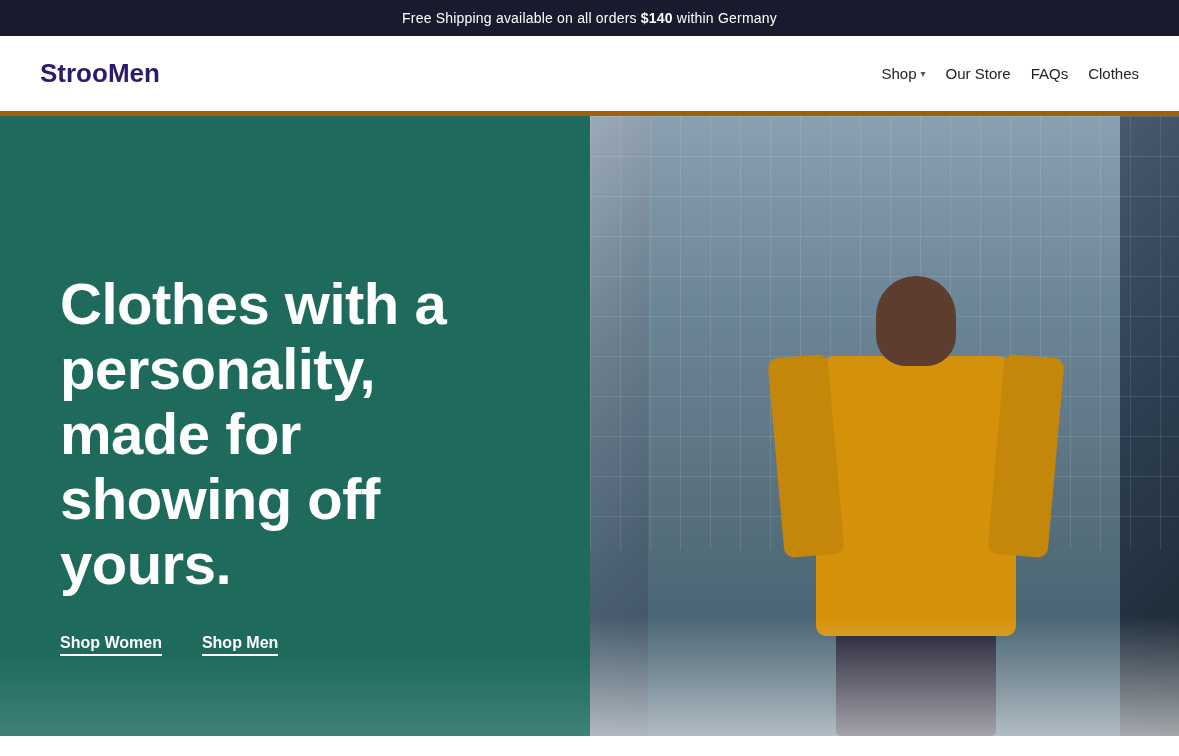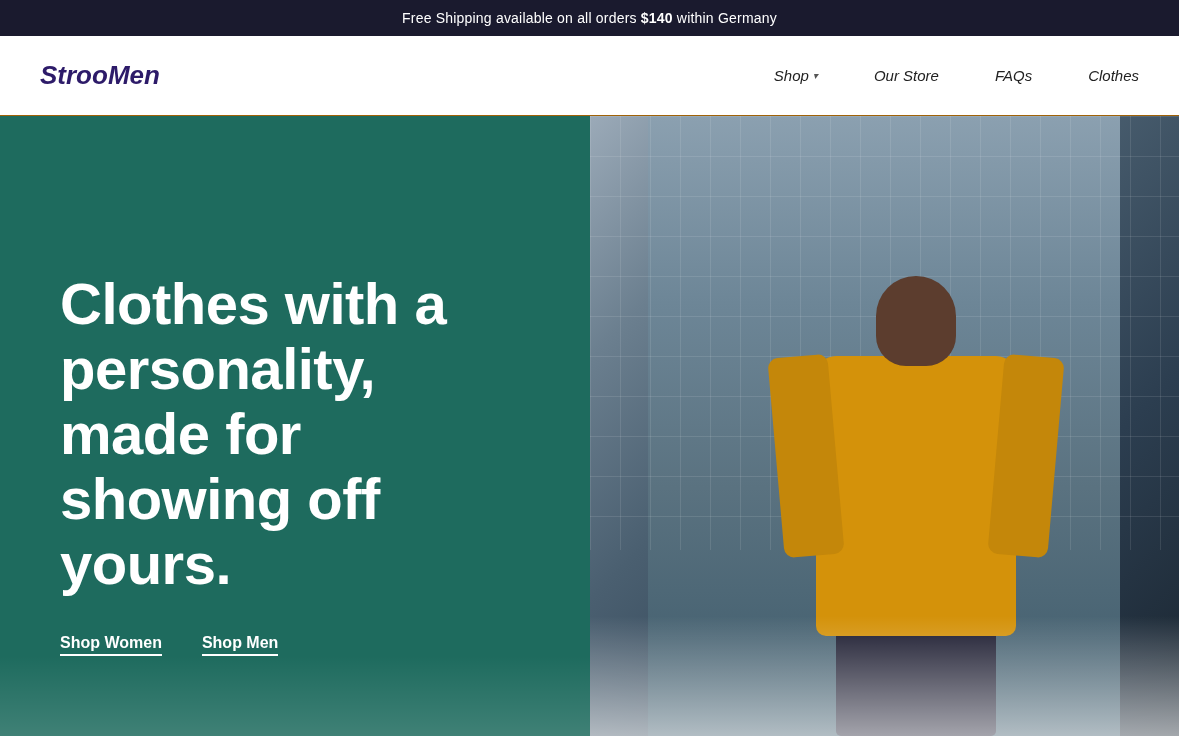--- a/index.html
+++ b/index.html
@@ -17,36 +17,35 @@
     .announcement-bar strong { font-weight: 700; margin-top: 29px; }
 
     
     .header {
       background: #ffffff;
       display: flex;
       align-items: center;
       justify-content: space-between;
       padding: 0 40px;
       height: 80px;
-      border-bottom: 1px solid #a16207;
-      font-style: italic;
+      border-bottom: 5px solid #a16207;
     }
     .logo {
       font-size: 26px;
       font-weight: 700;
       cursor: pointer;
       text-decoration: none;
     }
     .logo-stroo { color: #2d1b69; }
     .logo-men { color: #2d1b69; }
 
     .nav {
       display: flex;
       align-items: center;
-      gap: 56px;
+      gap: 20px;
     }
     .nav-item {
       font-size: 15px;
       color: #222222;
       cursor: pointer;
       text-decoration: none;
       display: flex;
       align-items: center;
       gap: 4px;
     }

